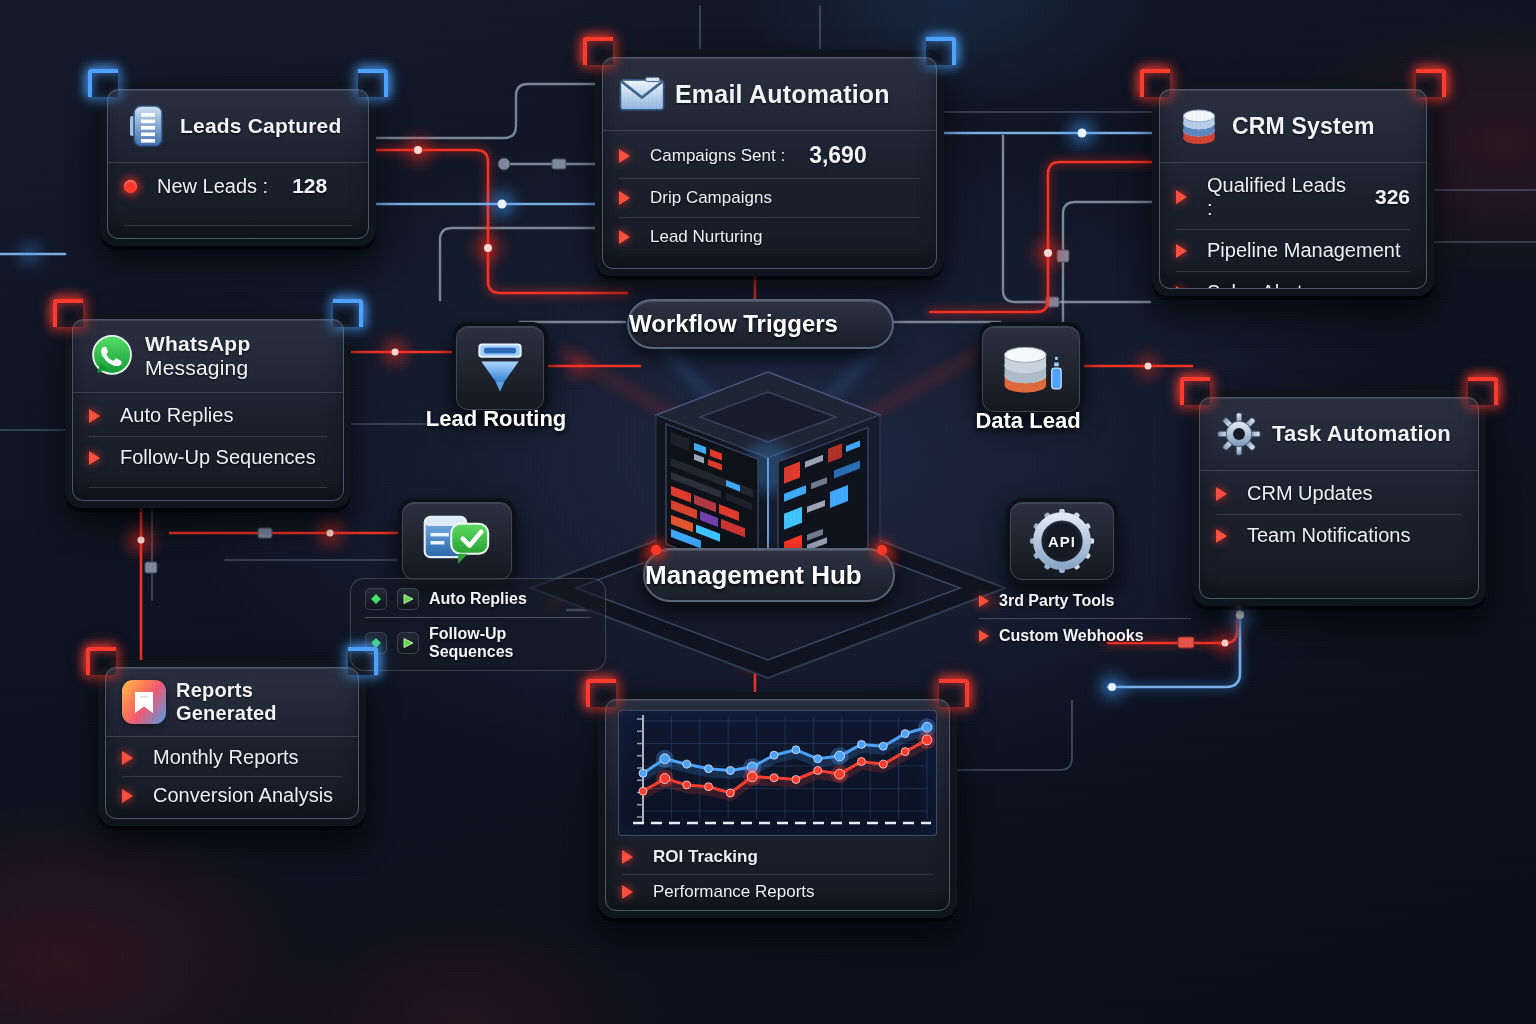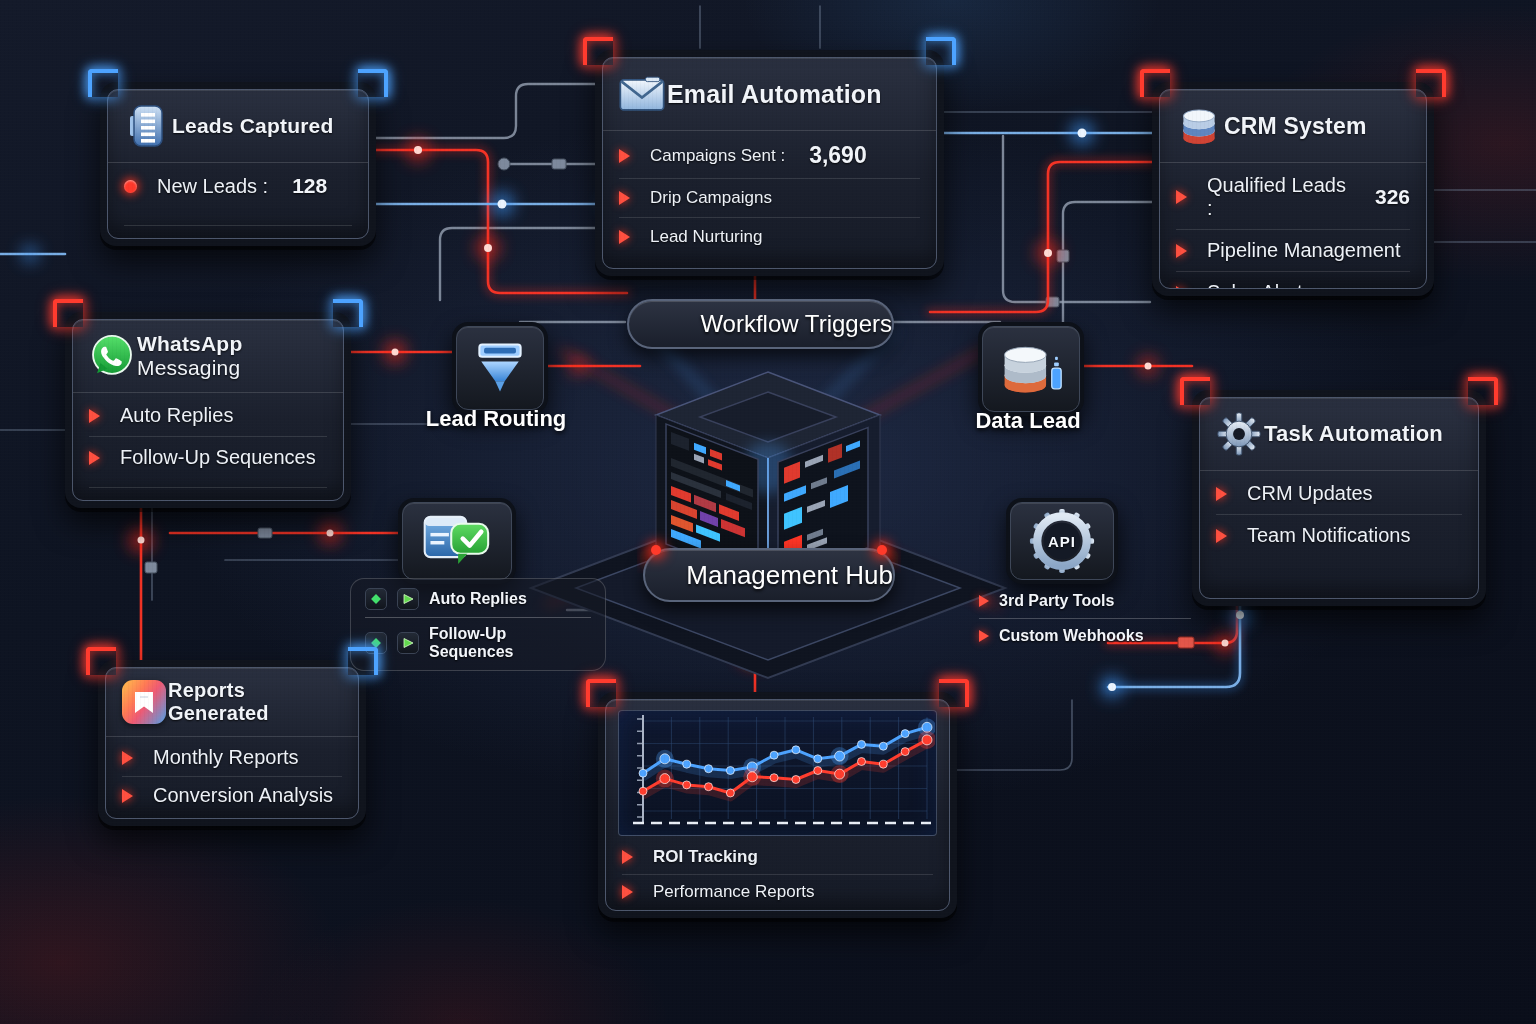--- a/index.html
+++ b/index.html
@@ -34,21 +34,21 @@
   .pad-red{fill:#e5574a;stroke:#8c2b22;stroke-width:1}
 
   
   .panel{position:absolute;background:#10141d;border-radius:16px;padding:7px;
     box-shadow:0 16px 30px rgba(0,0,0,.65), 0 4px 0 rgba(0,0,0,.5);}
   .panel-inner{height:100%;box-sizing:border-box;border-radius:11px;
     background:linear-gradient(180deg,#2a3040 0%,#1b202d 55%,#161b27 100%);
     border:1.5px solid #4d576c;
     box-shadow:inset 0 1px 0 rgba(255,255,255,.10), inset 0 -10px 18px rgba(0,0,0,.35);
     display:flex;flex-direction:column;overflow:hidden;}
-  .panel-header{display:flex;align-items:center;gap:2px;padding:10px 16px;min-height:52px;
+  .panel-header{display:flex;align-items:center;gap:10px;padding:10px 16px;min-height:52px;
     border-bottom:1px solid rgba(255,255,255,.14);}
   .panel-title{font-weight:bold;font-size:21px;letter-spacing:.2px;text-shadow:0 1px 2px rgba(0,0,0,.8)}
   .panel-title .light{font-weight:normal}
   .rows{padding:2px 16px 6px 16px;flex:1}
   .row{display:flex;align-items:center;gap:20px;padding:9px 0}
   .row + .row{border-top:1px solid rgba(255,255,255,.12)}
   .row-label{font-size:20px;color:#eef2f8;text-shadow:0 1px 2px rgba(0,0,0,.8)}
   .row-value{font-size:21px;font-weight:bold;margin-left:4px;text-shadow:0 1px 2px rgba(0,0,0,.8)}
   .tri{width:0;height:0;border-left:11px solid #ff5040;border-top:7px solid transparent;
     border-bottom:7px solid transparent;flex:0 0 auto;
@@ -61,25 +61,25 @@
   .corner{position:absolute;width:26px;height:24px;z-index:5}
   .corner.tl{left:-12px;top:-13px;border-left:4px solid;border-top:4px solid;border-radius:4px 0 0 0}
   .corner.tr{right:-12px;top:-13px;border-right:4px solid;border-top:4px solid;border-radius:0 4px 0 0}
   .corner.red{border-color:#ff3b2e;box-shadow:0 0 12px rgba(255,59,46,.8);filter:drop-shadow(0 0 5px rgba(255,59,46,.9))}
   .corner.blue{border-color:#4da3ff;box-shadow:0 0 12px rgba(77,163,255,.8);filter:drop-shadow(0 0 5px rgba(77,163,255,.9))}
 
   
   .hicon{width:46px;height:46px;flex:0 0 auto;display:flex;align-items:center;justify-content:center}
 
   
-  .pill{position:absolute;display:flex;align-items:center;justify-content:flex-end;
+  .pill{position:absolute;display:flex;align-items:center;justify-content:flex-start;
     background:linear-gradient(180deg,#2d3342 0%,#1a1f2b 100%);
     border:2px solid #59647a;border-radius:28px;
     box-shadow:0 8px 18px rgba(0,0,0,.65), inset 0 1px 0 rgba(255,255,255,.15);
-    font-weight:normal;color:#fff;text-shadow:0 2px 3px rgba(0,0,0,.8);z-index:6}
+    font-weight:bold;color:#fff;text-shadow:0 2px 3px rgba(0,0,0,.8);z-index:6}
   .pill.hub::before,.pill.hub::after{content:"";position:absolute;top:-5px;width:10px;height:10px;border-radius:50%;
     background:#ff3a2a;box-shadow:0 0 12px 4px rgba(255,45,25,.85)}
   .pill.hub::before{left:6px}.pill.hub::after{right:6px}
 
   
   .tile{position:absolute;border-radius:16px;padding:4px;background:#0d1119;
     box-shadow:0 10px 22px rgba(0,0,0,.7);z-index:4}
   .tile-inner{border-radius:12px;border:1.5px solid #3e4758;
     background:linear-gradient(180deg,#2b3140,#14181f);
     box-shadow:inset 0 1px 0 rgba(255,255,255,.10);

